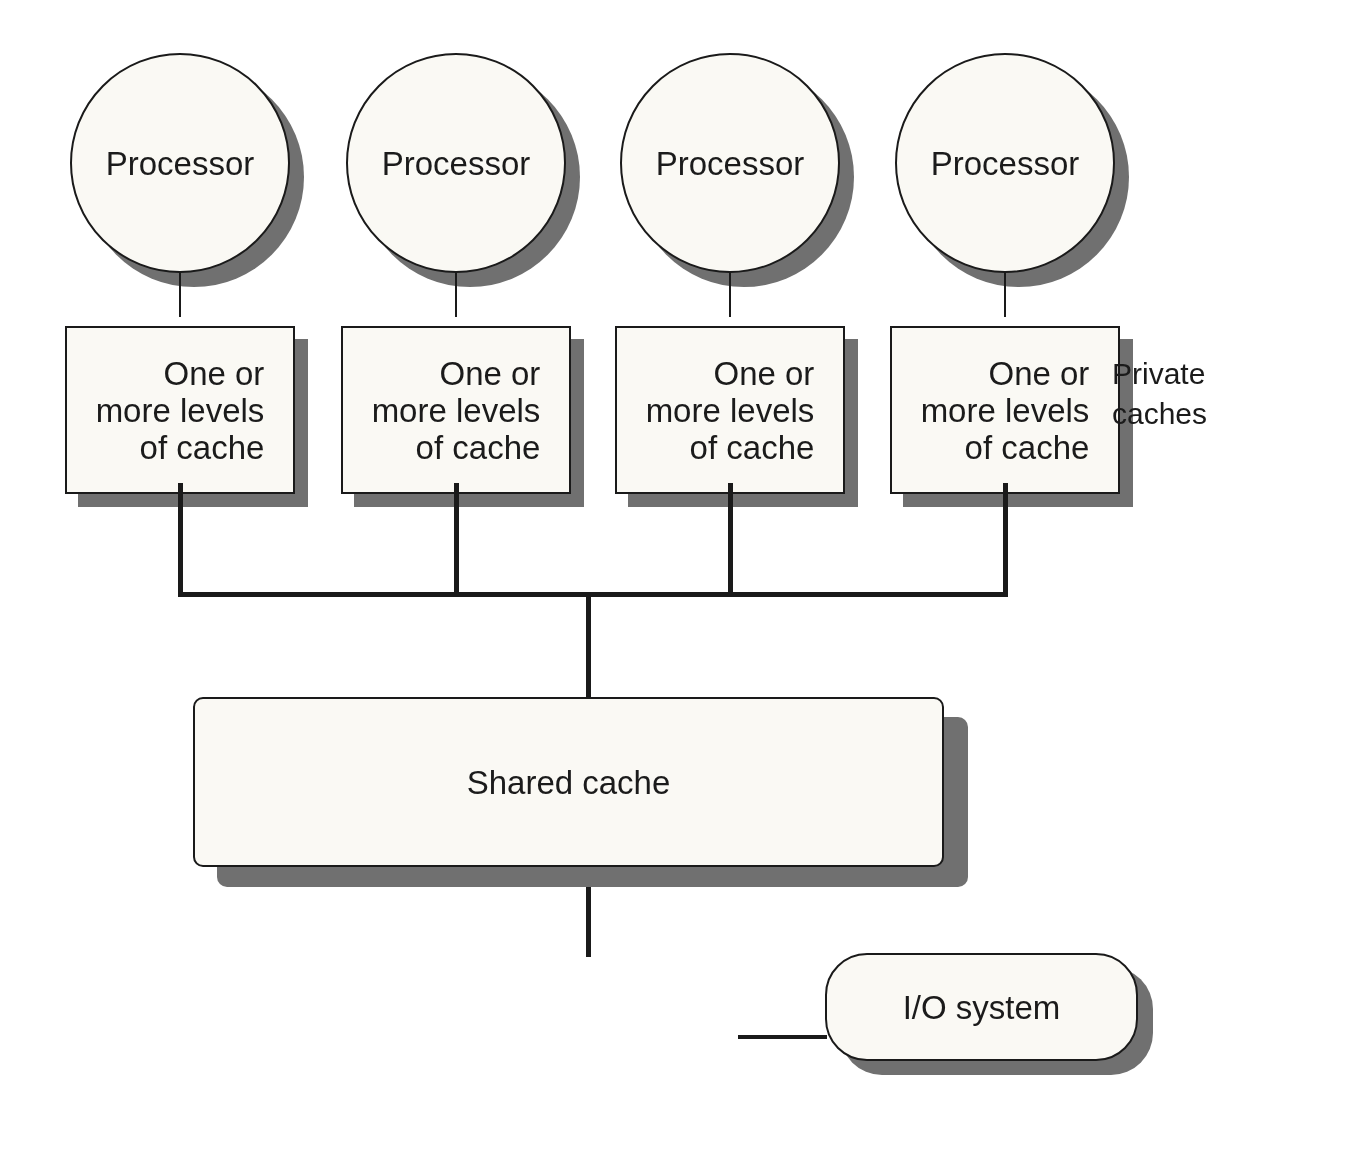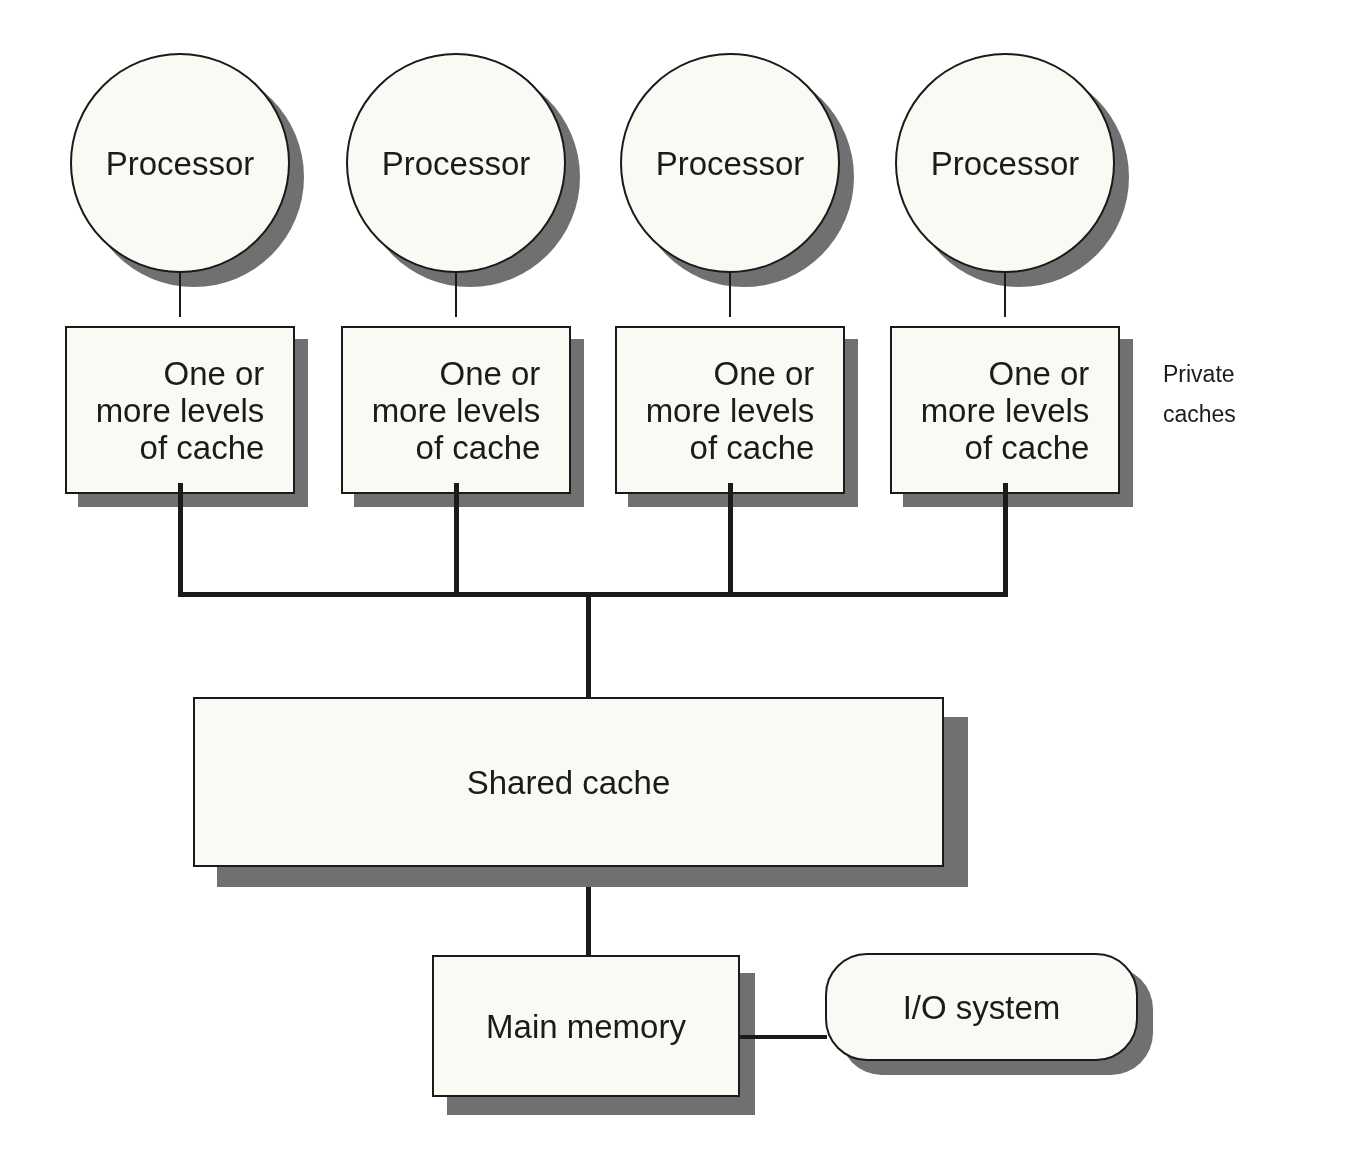--- a/index.html
+++ b/index.html
@@ -30,42 +30,43 @@
   }
   .cache-box{
     width:230px;height:168px;
     top:326px;
     box-shadow:13px 13px 0 var(--shadow,#707070);
     white-space:pre-line;
   }
   .shared-box{
     left:193px;top:697px;width:751px;height:170px;
     box-shadow:24px 20px 0 var(--shadow,#707070);
+    border-radius:10px;
   }
   .main-box{
     left:432px;top:955px;width:308px;height:142px;
     box-shadow:15px 18px 0 var(--shadow,#707070);
   }
   .io-box{
     left:825px;top:953px;width:313px;height:108px;
     border-radius:42px;
     box-shadow:15px 14px 0 var(--shadow,#707070);
   }
   .line{
     position:absolute;
     background:var(--line,#1a1a1a);
   }
   .thin-v{width:2.5px;top:272px;height:45px;z-index:4;}
   .drop-v{width:5px;top:483px;height:114px;z-index:4;}
   .z4{z-index:4;}
   .z1{z-index:1;}
   .annotation{
     position:absolute;
-    left:1163px;top:354px;
-    font-size:23px;line-height:40px;
+    left:1112px;top:354px;
+    font-size:30px;line-height:40px;
     white-space:pre-line;
     z-index:3;
   }
 </style>
 </head>
 <body>
 
 <div id="canvas" style="--bg: #ffffff; --fill: #faf9f4; --line: #1a1a1a; --shadow: #707070; --text: #1b1b1b;">
 
   <div class="shape circle" style="left:70px;top:53px">
@@ -118,23 +119,20 @@
   <div class="line z4" style="left:177.5px;top:592px;width:830px;height:5px"></div>
 
   <div class="line z4" style="left:586px;top:592px;width:5px;height:107px"></div>
 
   <div class="shape shared-box">
     <span>Shared cache</span>
   </div>
 
   <div class="line z1" style="left:586px;top:867px;width:5px;height:90px"></div>
 
-  <div class="shape main-box">
-    <span>Main memory</span>
-  </div>
 
   <div class="line z4" style="left:738px;top:1035px;width:89px;height:4px"></div>
 
   <div class="shape io-box">
     <span>I/O system</span>
   </div>
 
 </div>
 
 </body></html>

